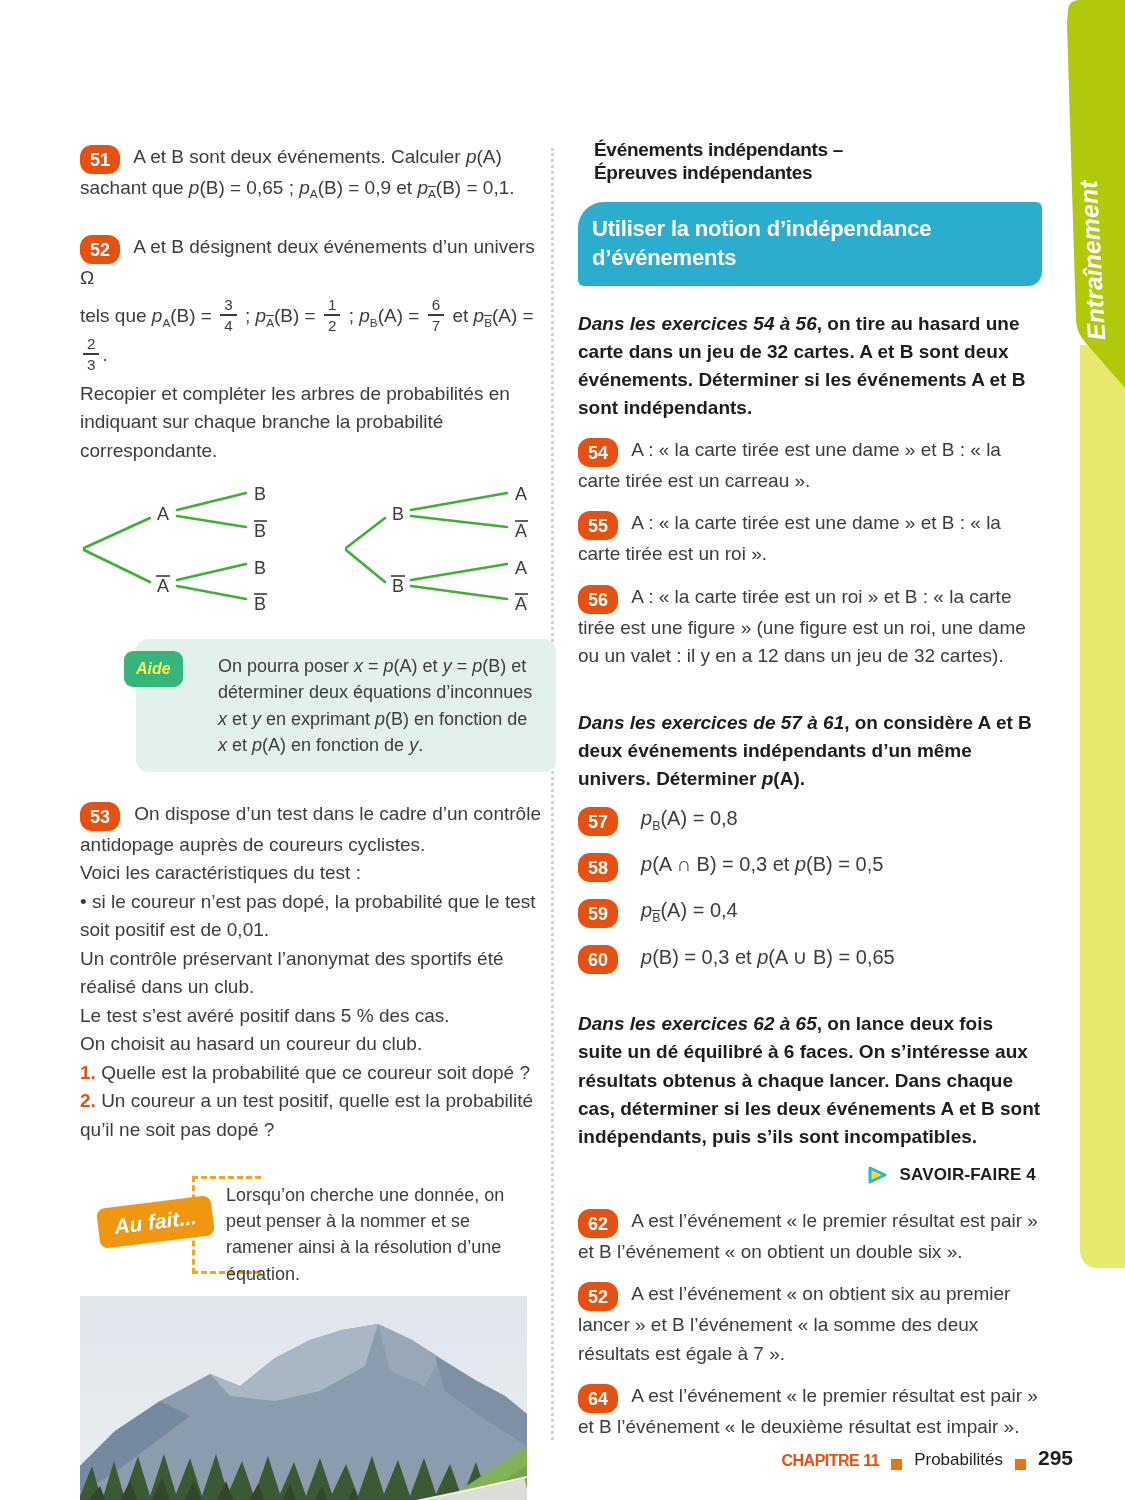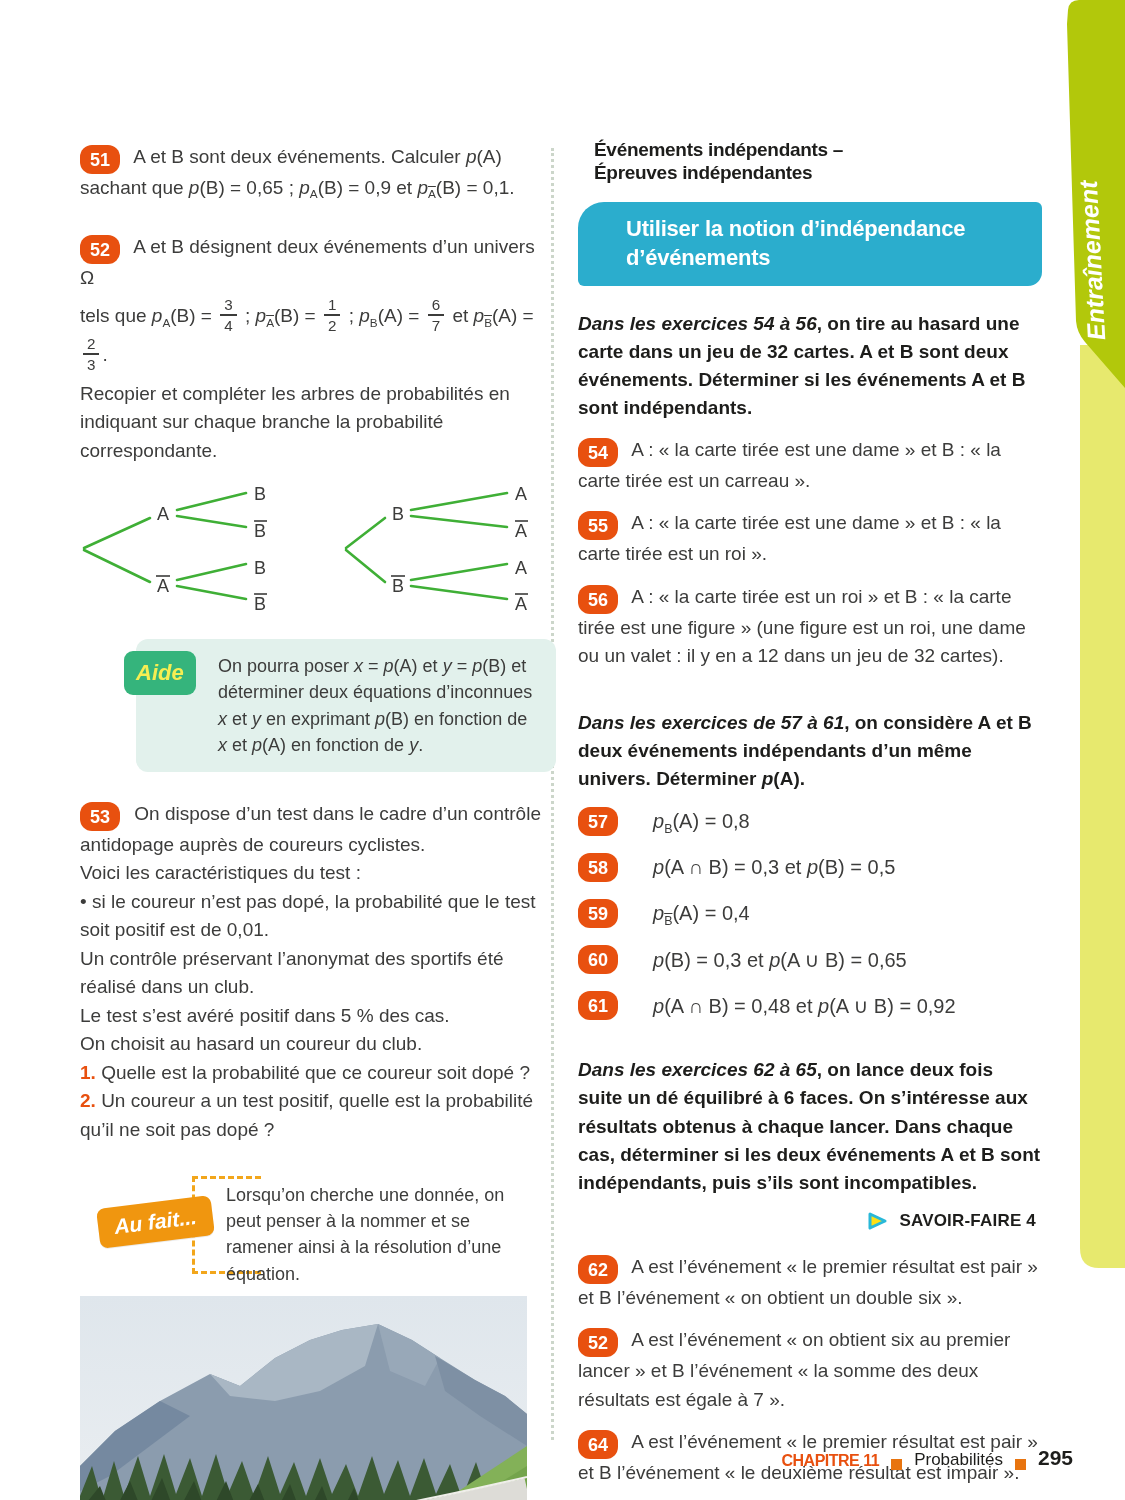--- a/index.html
+++ b/index.html
@@ -29,21 +29,21 @@
   
   .tree-wrap{margin:14px 0 6px;}
   .tree-wrap text{font-size:18px;fill:#3c3c3b;font-family:"Liberation Sans",sans-serif;}
   
   .aide{
     position:relative;margin:14px 0 0 56px;width:322px;background:#e2f1ec;
     border-radius:12px;padding:14px 16px 14px 82px;font-size:18px;line-height:1.45;
   }
   .aide-label{
     position:absolute;left:-12px;top:12px;background:#35b47c;color:#f6ee52;
-    font-weight:bold;font-style:italic;font-size:22px;padding:6px 12px;border-radius:9px;
+    font-weight:bold;font-style:italic;font-size:16px;padding:6px 12px;border-radius:9px;
   }
   
   .ex53{margin-top:28px;}
   .ex53 p{margin:0;}
   .qnum{color:#e8500f;font-weight:bold;}
   
   .aufait{position:relative;margin-top:30px;height:104px;}
   .aufait-bracket{
     position:absolute;left:112px;top:2px;width:66px;height:92px;
     border-top:3px dashed #f2a61b;border-left:3px dashed #f2a61b;border-bottom:3px dashed #f2a61b;
@@ -56,27 +56,27 @@
   .aufait-text{position:absolute;left:146px;top:8px;width:312px;font-size:18px;line-height:1.45;}
   
   .photo{margin-top:18px;width:447px;height:293px;display:block;}
   
   .rc-title{
     margin:0 16px 18px;font-size:19px;line-height:1.22;font-weight:bold;color:#1d1d1b;
     white-space:pre-line;letter-spacing:-0.3px;
   }
   .method-box{
     background:#2badcd;color:#fff;font-weight:bold;font-size:22px;line-height:1.3;
-    padding:13px 20px 13px 48px;border-radius:26px 6px 14px 6px;white-space:pre-line;
+    padding:13px 20px 13px 14px;border-radius:26px 6px 14px 6px;white-space:pre-line;
     margin-bottom:24px;letter-spacing:-0.2px;
   }
   .intro{font-weight:bold;color:#1d1d1b;margin-bottom:14px;line-height:1.48;}
   .rc .ex{margin-bottom:14px;}
   .ex-pair{margin-bottom:24px;}
-  .ex-line{display:flex;align-items:center;gap:26px;margin-bottom:17px;}
+  .ex-line{display:flex;align-items:flex-start;gap:14px;margin-bottom:17px;}
   .ex-line .formula{font-size:20px;}
   .savoir{display:flex;justify-content:flex-end;align-items:center;gap:11px;margin:4px 6px 22px 0;}
   .savoir-label{font-weight:bold;color:#1d1d1b;font-size:17px;letter-spacing:0.2px;}
   
   .footer{position:absolute;right:52px;bottom:30px;display:flex;align-items:flex-end;}
   .footer .chap{color:#e8500f;font-weight:bold;font-size:16px;letter-spacing:-0.5px;}
   .footer .sq{width:11px;height:11px;background:#e8740f;display:inline-block;margin:0 12px;}
   .footer .subject{font-size:17px;color:#1d1d1b;}
   .footer .pageno{font-size:21px;font-weight:bold;color:#1d1d1b;}
   
@@ -247,24 +247,20 @@
     <span class="formula"><i>p</i>(A ∩ B) = 0,3 et <i>p</i>(B) = 0,5</span>
   </div>
   <div class="ex-line">
     <span class="badge">59</span>
     <span class="formula"><i>p</i><sub><span class="ovl">B</span></sub>(A) = 0,4</span>
   </div>
   <div class="ex-line">
     <span class="badge">60</span>
     <span class="formula"><i>p</i>(B) = 0,3 et <i>p</i>(A ∪ B) = 0,65</span>
   </div>
-  <div class="ex-line">
-    <span class="badge">61</span>
-    <span class="formula"><i>p</i>(A ∩ B) = 0,48 et <i>p</i>(A ∪ B) = 0,92</span>
-  </div>
 
   <p class="intro" style="margin-top:36px;"><i>Dans les exercices 62 à 65</i>, on lance deux fois suite un dé équilibré à 6 faces. On s’intéresse aux résultats obtenus à chaque lancer. Dans chaque cas, déterminer si les deux événements A et B sont indépendants, puis s’ils sont incompatibles.</p>
 
   <div class="savoir">
     <svg width="20" height="18" viewBox="0 0 20 18">
       <path d="M2,2 L17,9 L2,16 Z" fill="#ffe014" stroke="#29b8d8" stroke-width="3" stroke-linejoin="round"></path>
     </svg>
     <span class="savoir-label">SAVOIR-FAIRE 4</span>
   </div>
 

